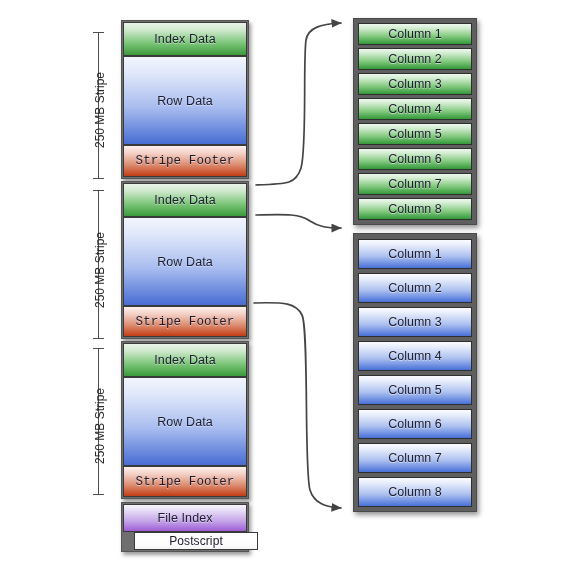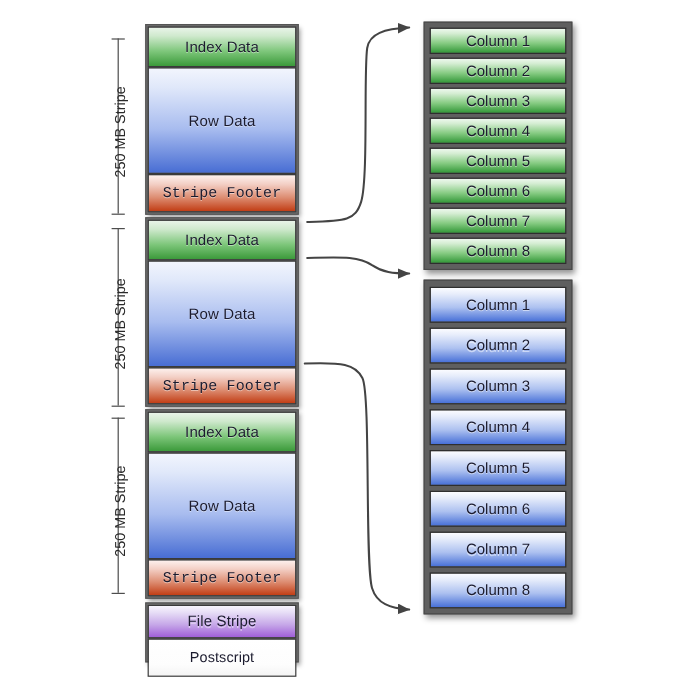--- a/index.html
+++ b/index.html
@@ -178,23 +178,23 @@
   <div class="blk g-row" style="left:123px; top:377px; width:124px; height:89px;">
     <span>Row Data</span>
   </div>
   <div class="blk g-footer" style="left:123px; top:466px; width:124px; height:31px;">
     <span>Stripe Footer</span>
   </div>
 
   <div class="stripe-plate" style="left:121px; top:502px; width:128px; height:50px;"></div>
 
   <div class="blk g-filefooter" style="left:123px; top:504px; width:124px; height:28px;">
-    <span>File Stripe</span>
-  </div>
-  <div class="blk g-postscript" style="left:123px; top:532px; width:124px; height:32px; font-size:12px;">
+    <span>File Index</span>
+  </div>
+  <div class="blk g-postscript" style="left:134px; top:532px; width:124px; height:18px; font-size:12px;">
     <span>Postscript</span>
   </div>
 
   <div class="panel" style="left:353px; top:18px; width:124px; height:207px;">
     <div class="col-box g-col-green" style="top:4px;   height:22px;">
         <span>Column 1</span>
       </div>
     <div class="col-box g-col-green" style="top:29px;  height:22px;">
         <span>Column 2</span>
       </div>

